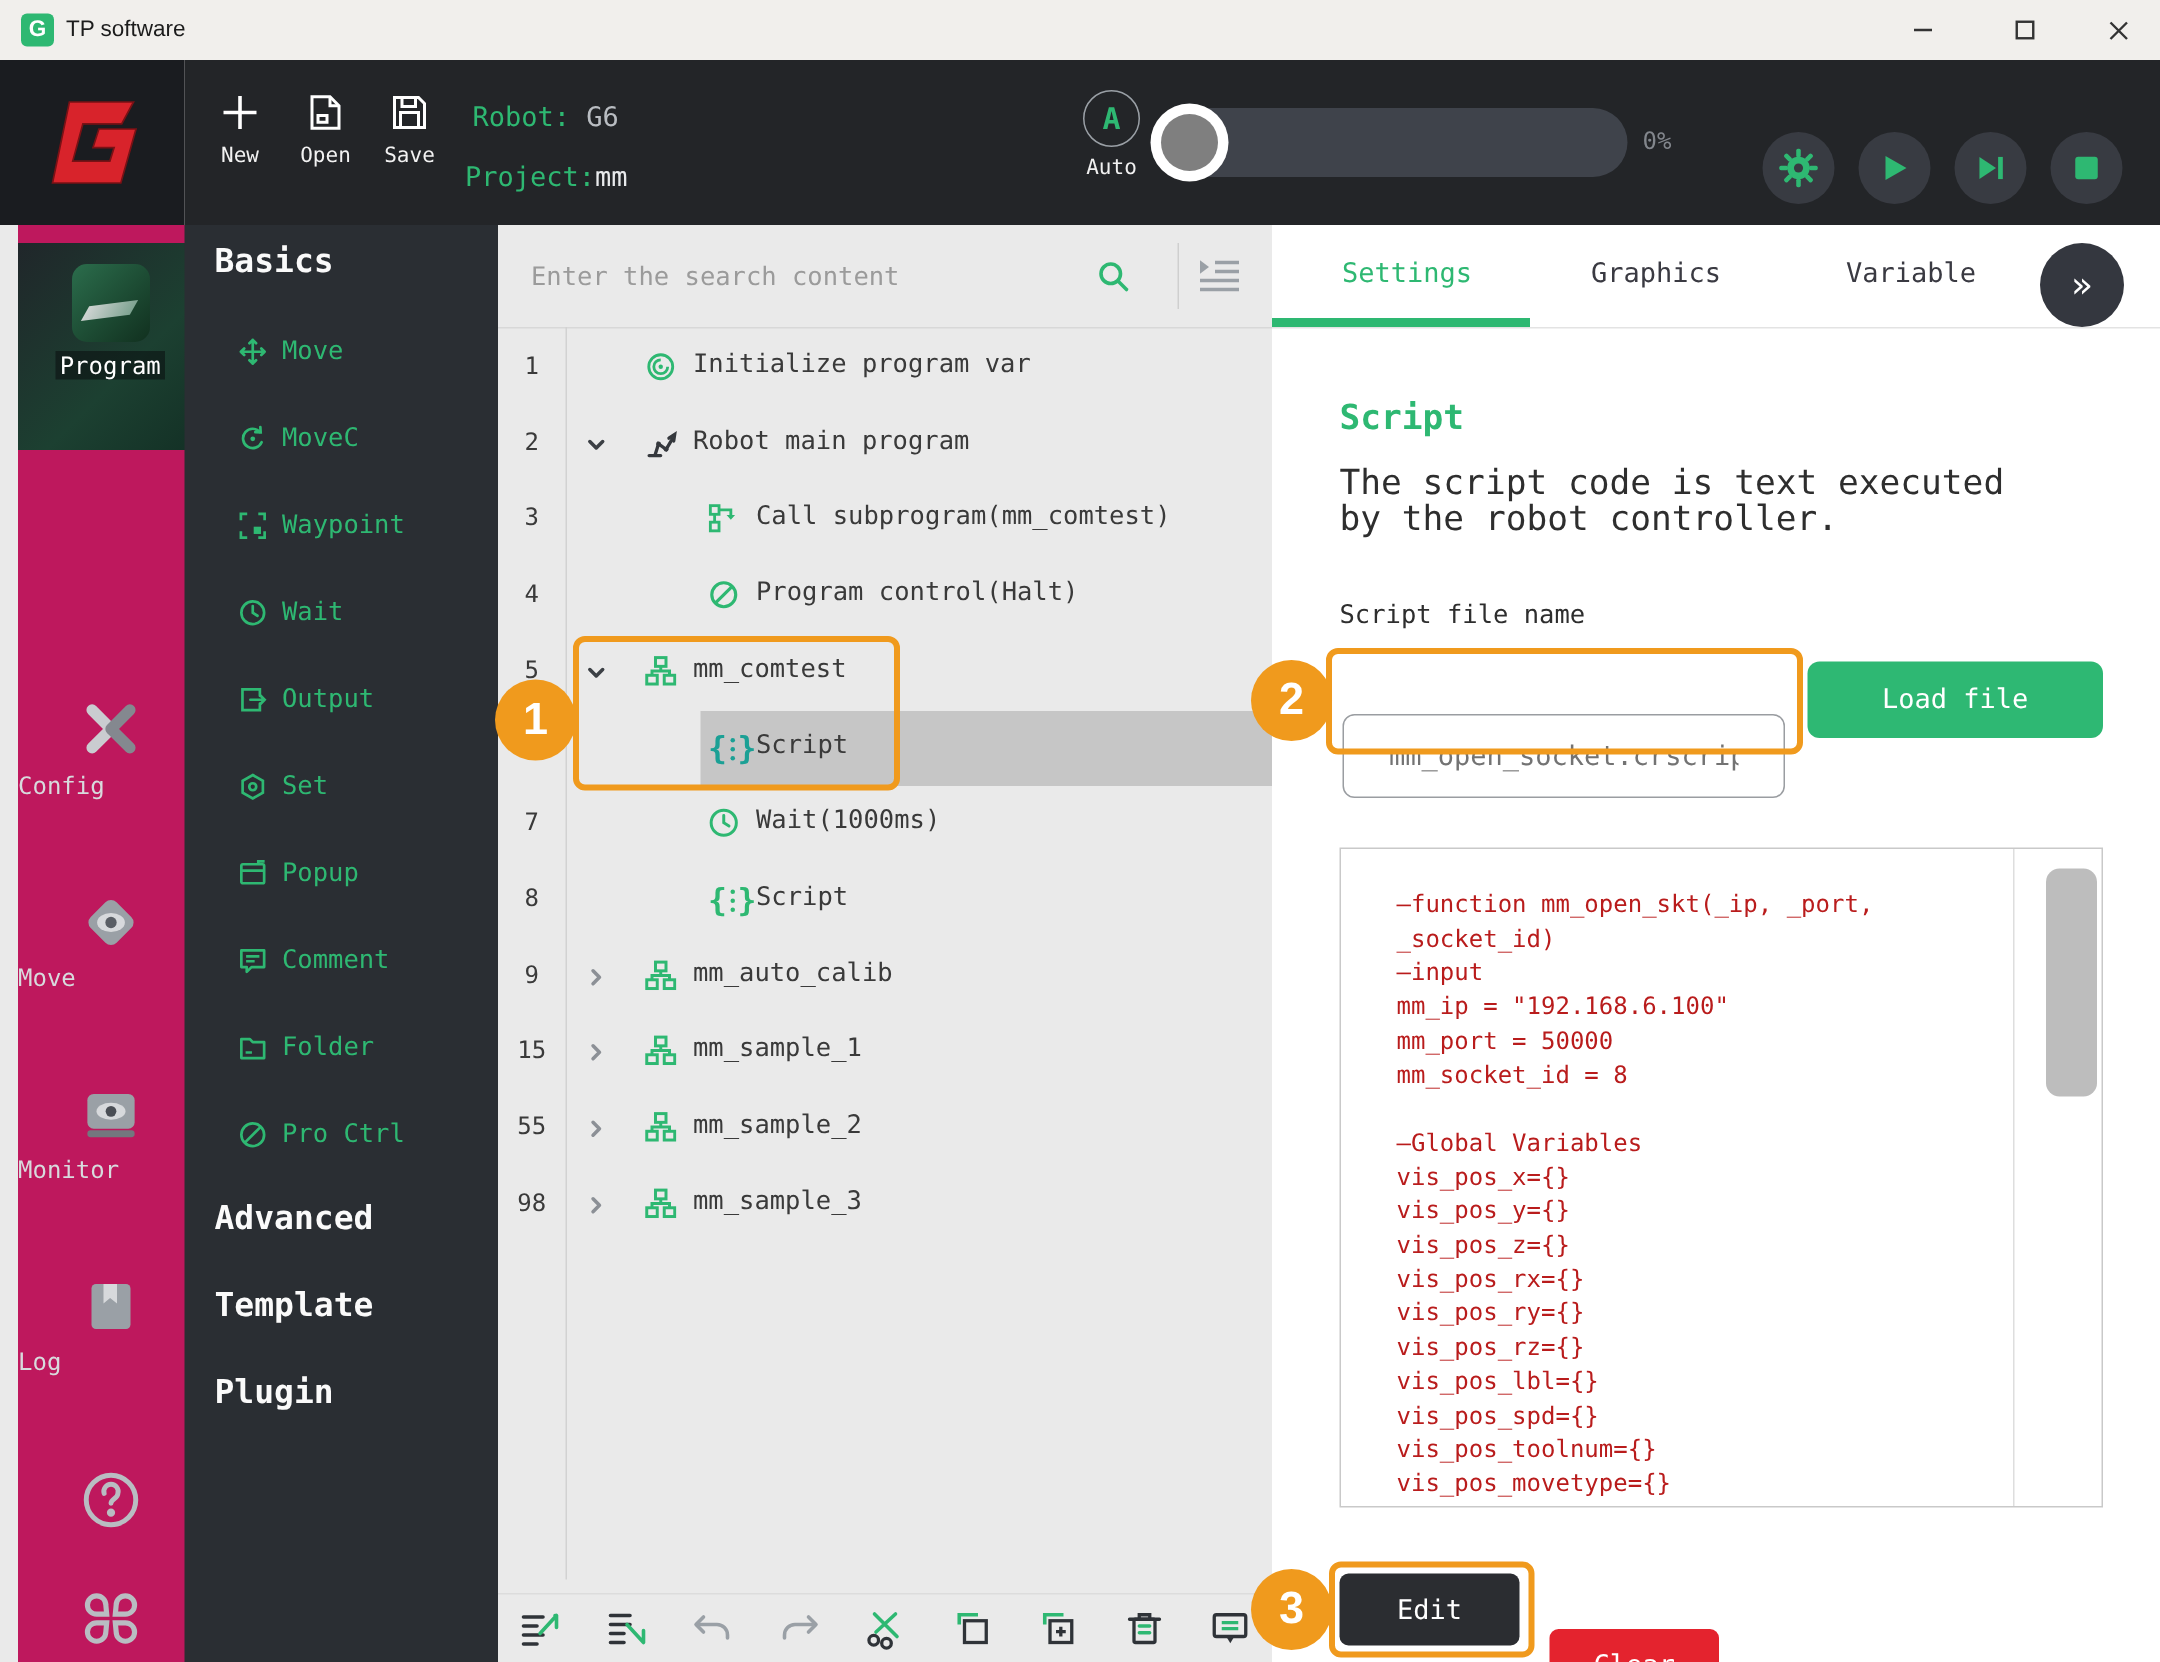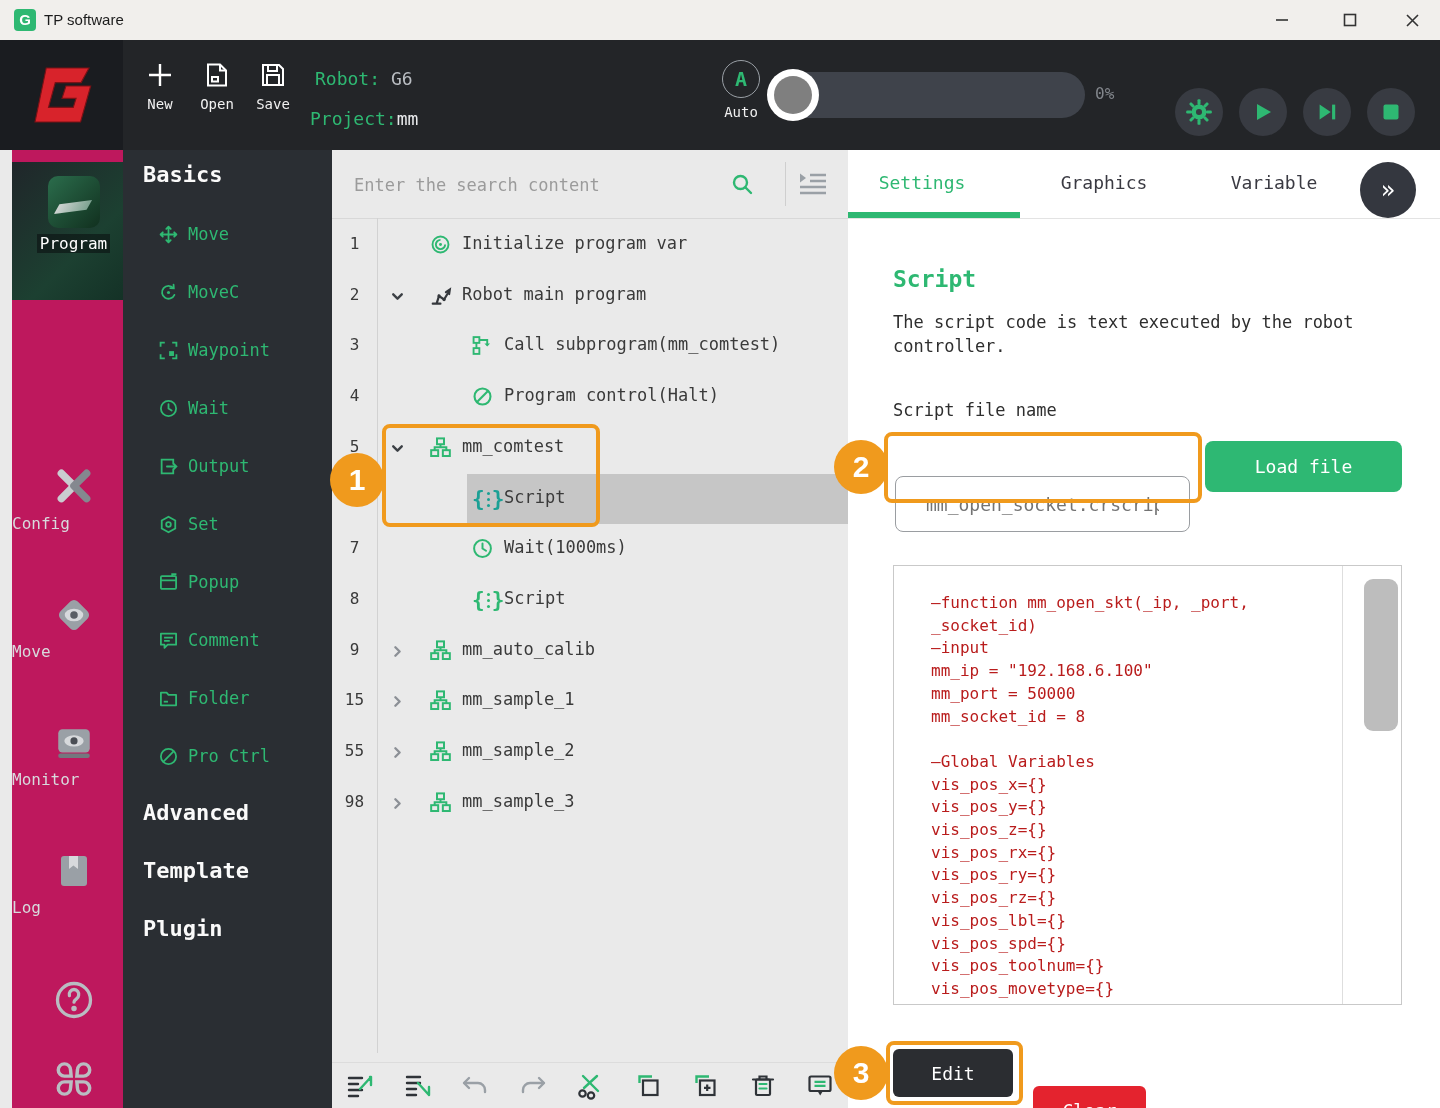--- a/index.html
+++ b/index.html
@@ -81,21 +81,21 @@
   
   .inspector{left:848px;top:150px;width:592px;height:958px;background:#ffffff;}
   .tabbar{left:0;top:0;width:592px;height:68px;border-bottom:1px solid #e3e3e3;}
   .tab{position:absolute;top:22px;width:140px;text-align:center;font-size:18px;color:#3a3a42;}
   .tab.active{color:#2eb872;}
   .tabline{position:absolute;left:0;top:62px;width:172px;height:6px;background:#2eb872;}
   .expbtn{position:absolute;left:512px;top:12px;width:56px;height:56px;border-radius:50%;background:#34373f;
           color:#fff;font-size:24px;display:flex;align-items:center;justify-content:center;
           font-family:"DejaVu Sans",sans-serif;}
   .iheading{left:45px;top:116px;font-size:23px;font-weight:bold;color:#2eb872;}
-  .idesc{left:45px;top:160px;width:472px;font-size:17px;line-height:24px;color:#2e2e2e;}
+  .idesc{left:45px;top:160px;width:472px;font-size:23px;line-height:24px;color:#2e2e2e;}
   .iflabel{left:45px;top:250px;font-size:17px;color:#2e2e2e;}
   .ifinput{left:47px;top:290px;width:295px;height:56px;border:1.5px solid #9a9da1;border-radius:8px;
            background:#fff;box-sizing:border-box;padding:0 30px;font-family:"DejaVu Sans Mono",monospace;
            font-size:18px;color:#737373;outline:none;margin-top:36px;}
   .greenbtn{background:#2eb873;color:#fff;border:0;border-radius:8px;font-family:"DejaVu Sans Mono",monospace;
             font-size:18px;display:flex;align-items:center;justify-content:center;}
   .loadbtn{left:357px;top:291px;width:197px;height:51px;}
   .codebox{left:45px;top:415px;width:509px;height:440px;border:1.5px solid #c9c9c9;background:#fff;
            box-sizing:border-box;overflow:hidden;}
   .codebox pre{margin:12px;padding:14px 64px 0 25px;font-family:"DejaVu Sans Mono",monospace;
@@ -565,21 +565,21 @@
       <svg width="28" height="28" viewBox="0 0 28 28" fill="none" stroke-linejoin="round">
         <rect x="3.5" y="4.5" width="21" height="14.5" rx="1.5" stroke="#2f3338" stroke-width="2.2"></rect>
         <path d="M8.5 9.8h11M8.5 13.8h11" stroke="#2eb872" stroke-width="2.2"></path>
         <path d="M11.5 19l2.7 4.5 2.7-4.5z" fill="#2f3338" stroke="none"></path>
         </svg>
     </div>
   </div>
 
   <div class="abs inspector">
     <div class="abs tabbar">
-      <div class="tab active" style="left:4px">Settings</div>
+      <div class="tab active" style="left:20px">Settings</div>
       <div class="tab" style="left:186px">Graphics</div>
       <div class="tab" style="left:356px">Variable</div>
       <div class="tabline"></div>
       <div class="expbtn">
         <span>»</span>
       </div>
     </div>
 
     <div class="abs iheading">Script</div>
     <div class="abs idesc">The script code is text executed by the robot controller.</div>

